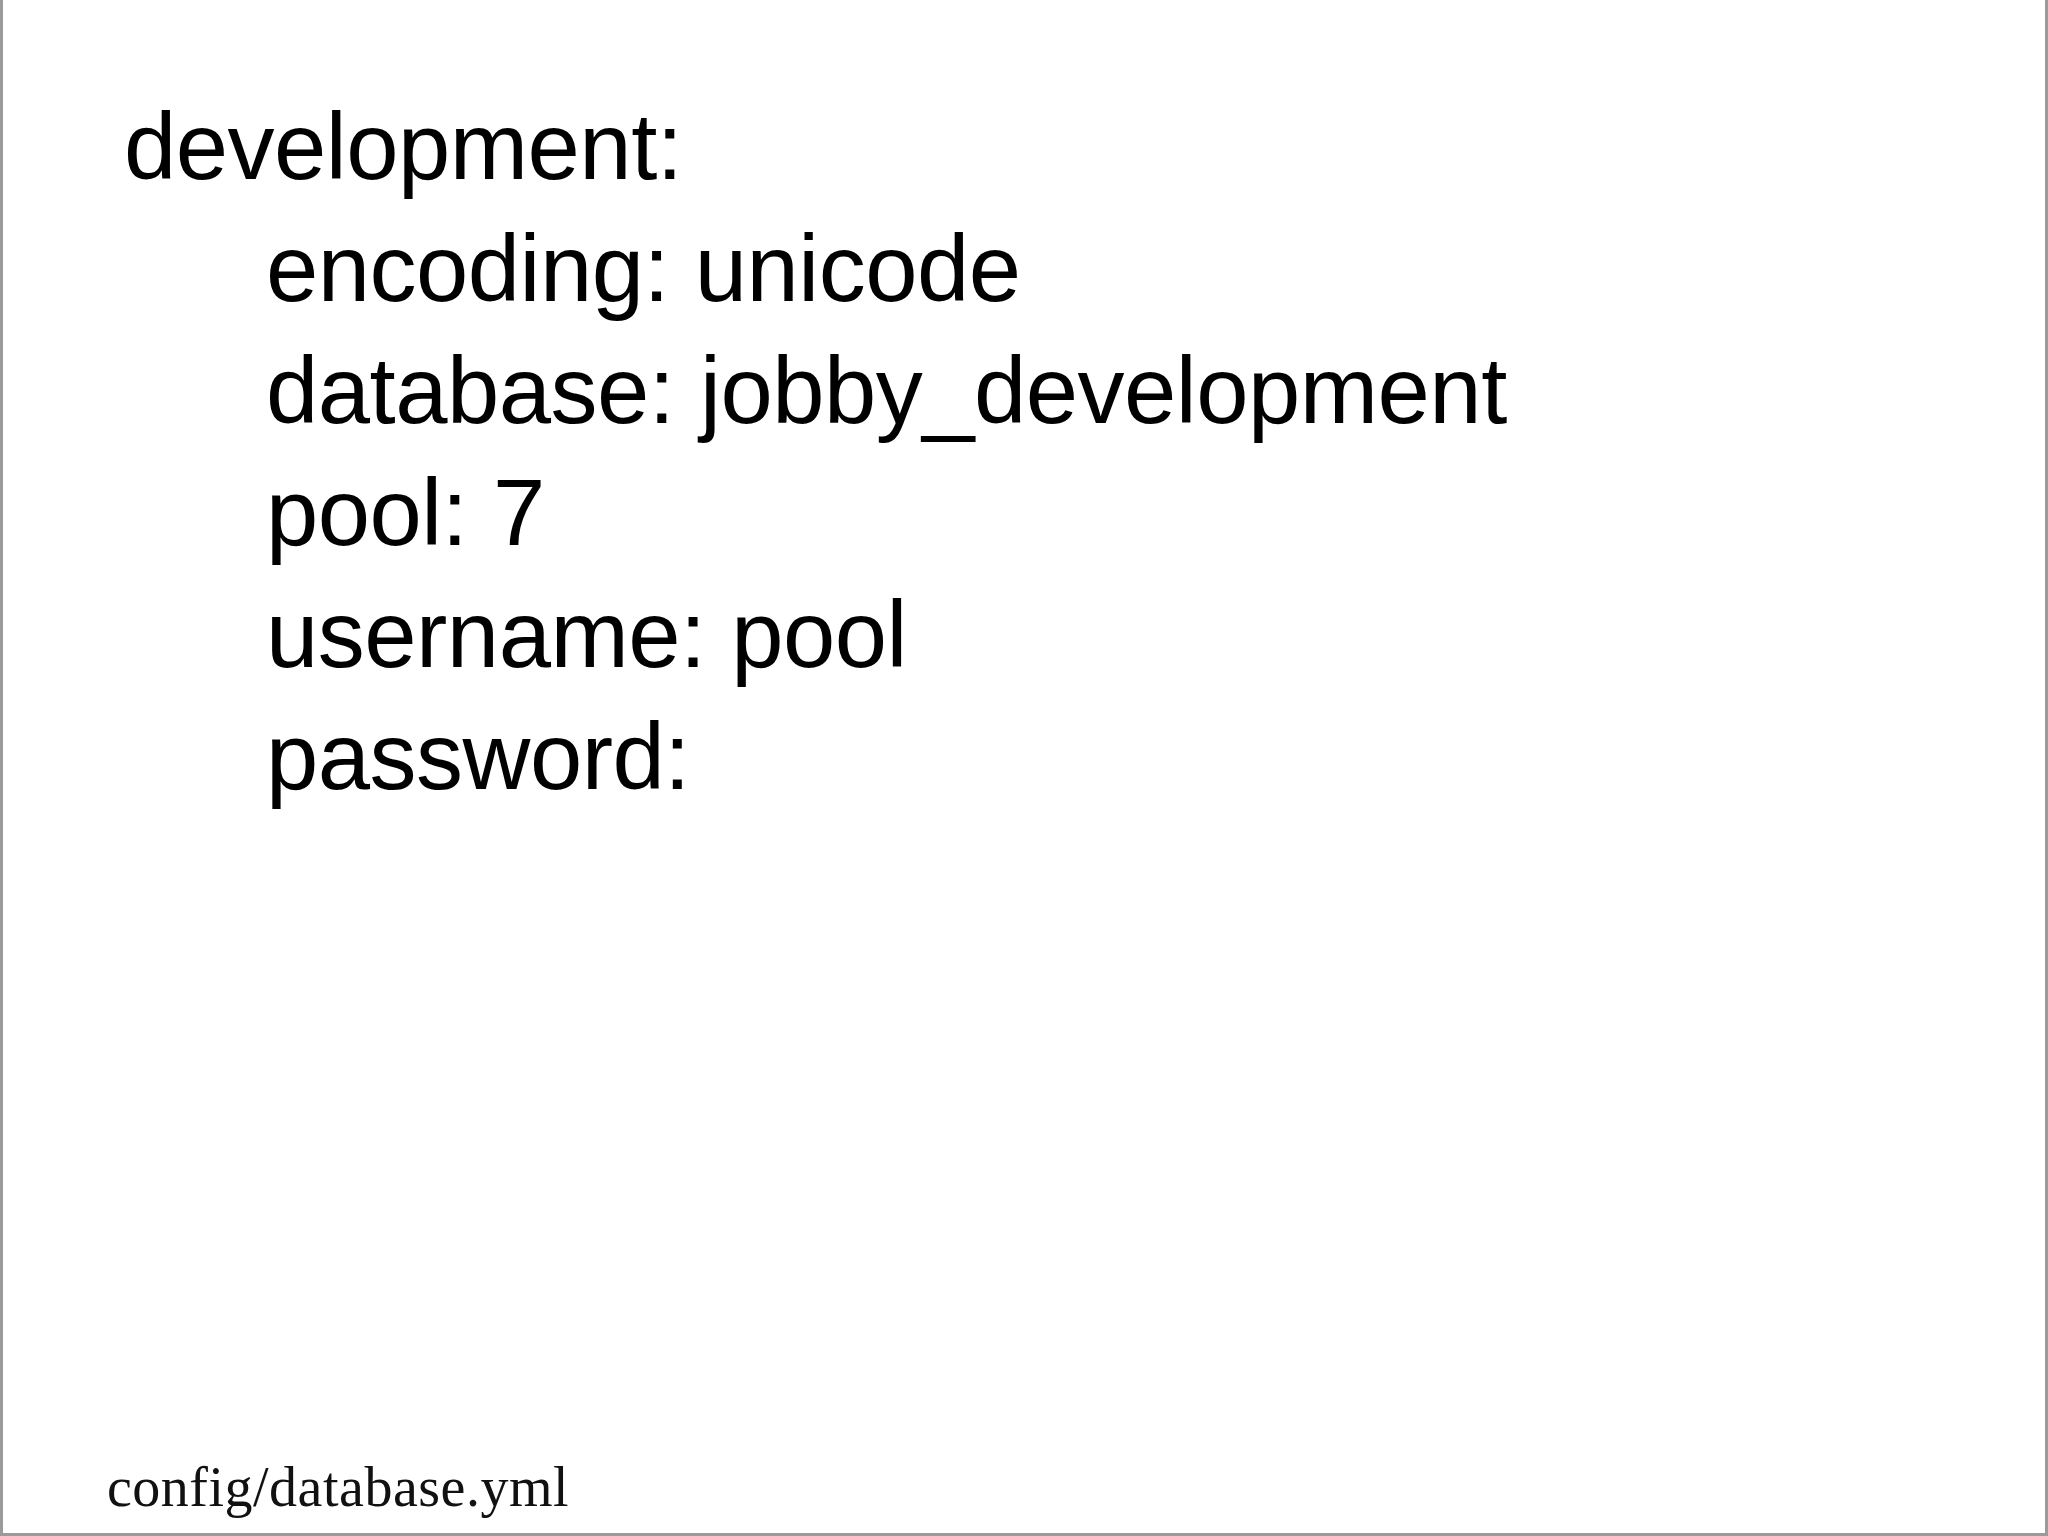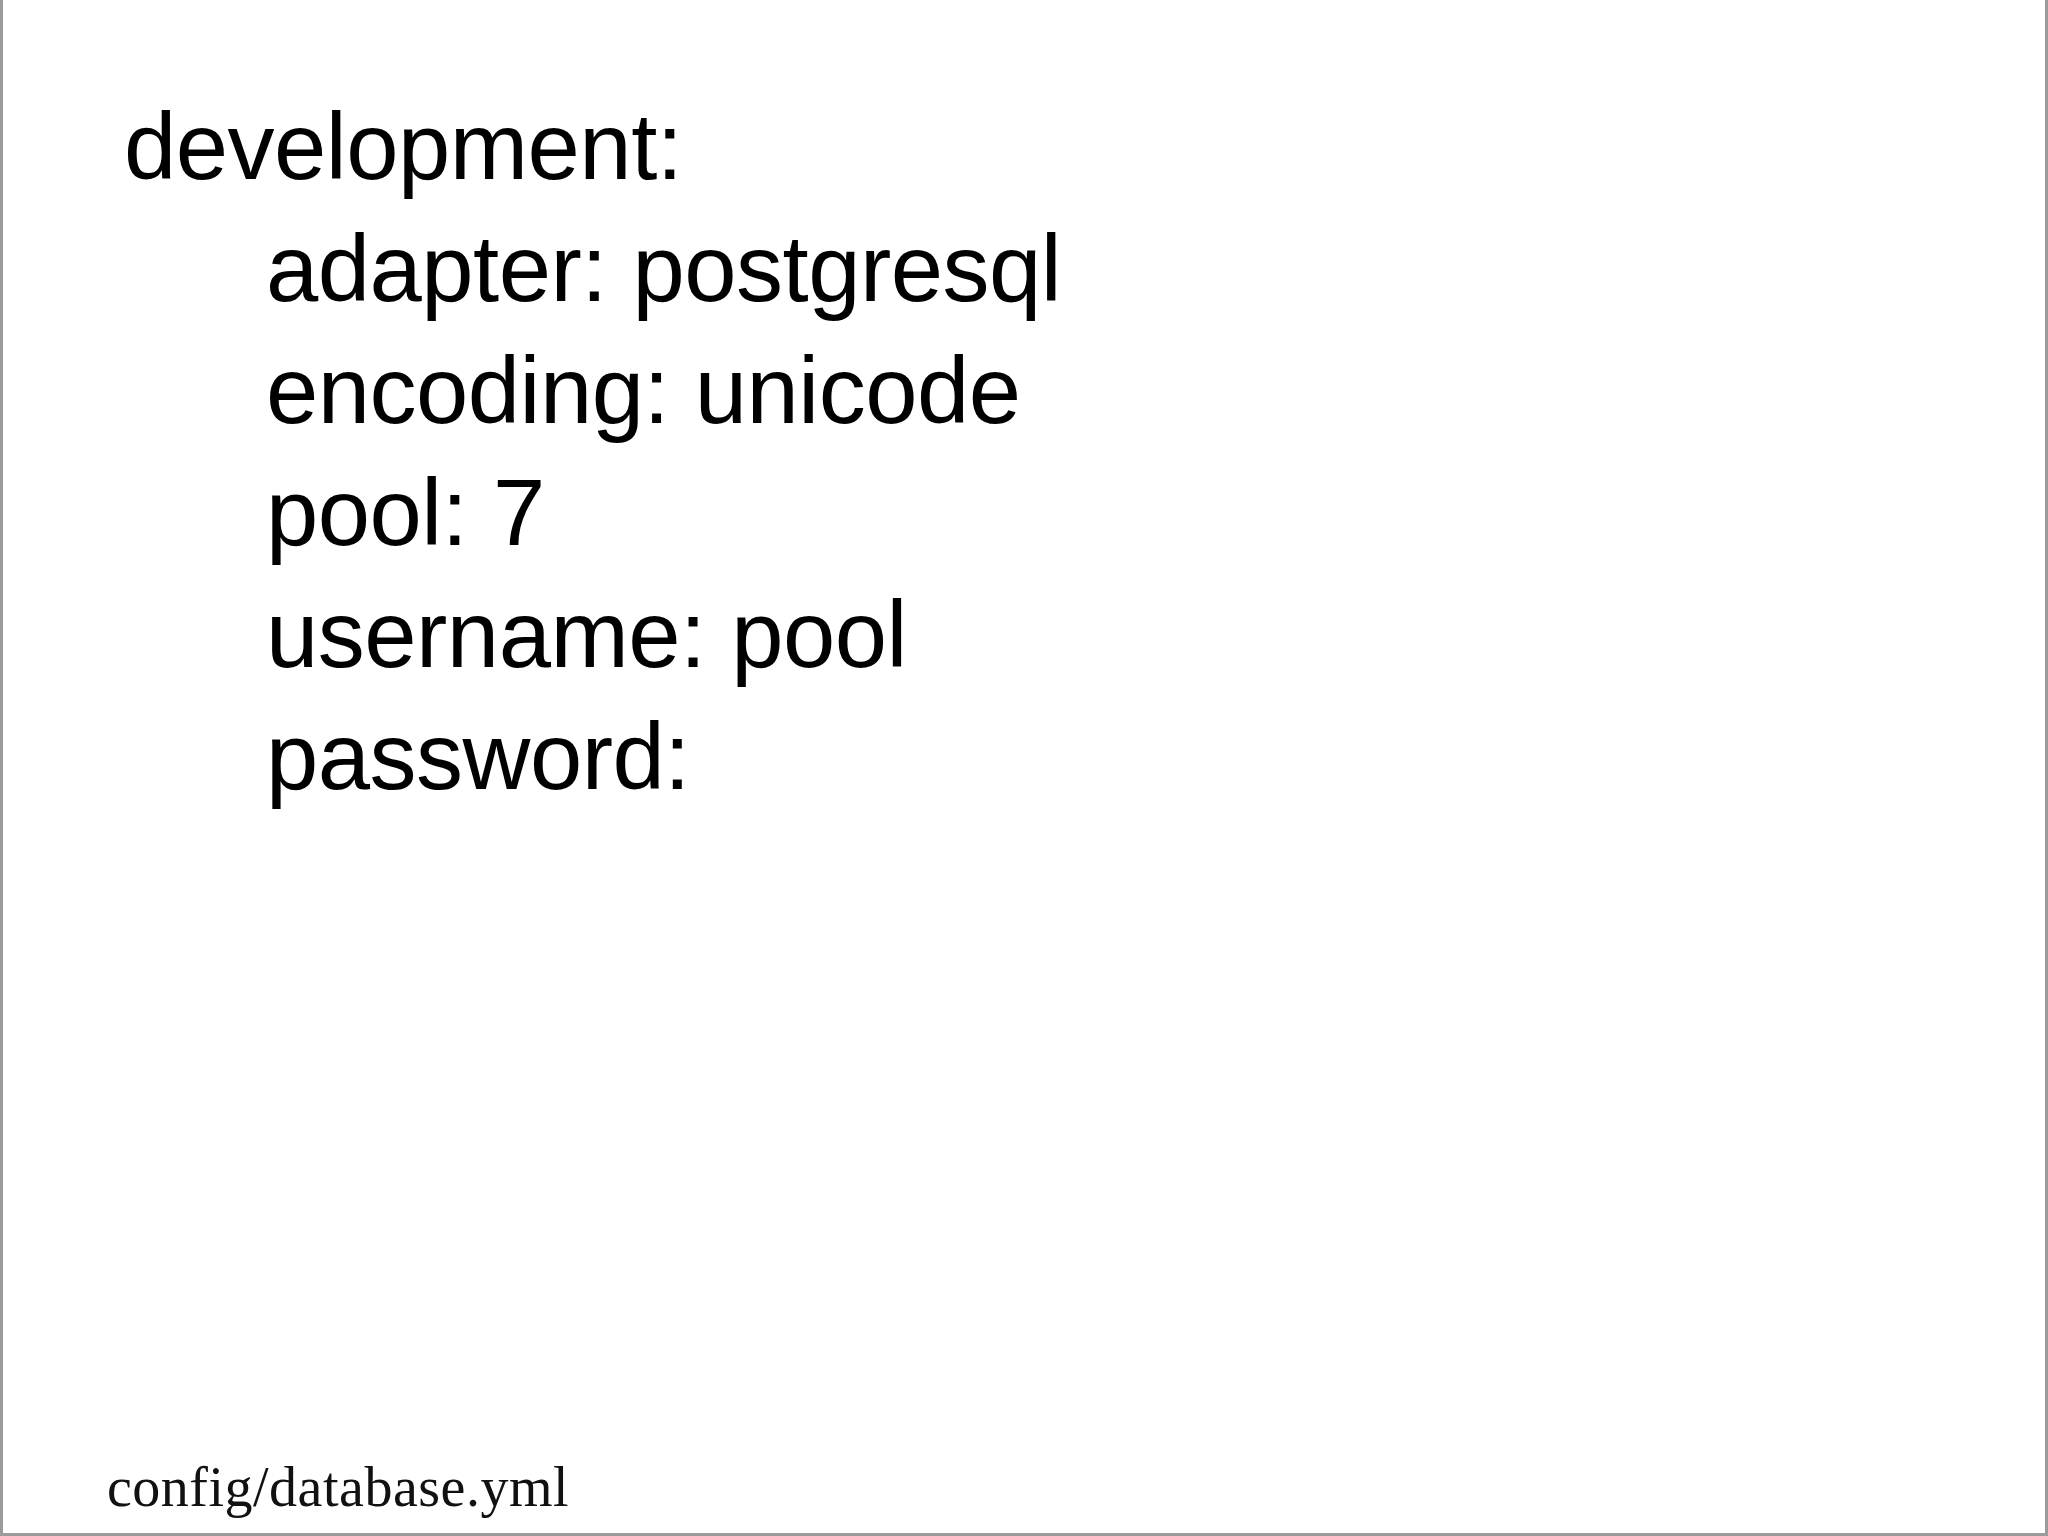--- a/index.html
+++ b/index.html
@@ -57,22 +57,22 @@
     letter-spacing: 0.5px;
   }
 </style>
 </head>
 <body>
 
 <div class="slide">
 
   <div class="code-block">
     <div class="code-line">development:</div>
-    <div class="code-line indent-1">adapter: postgresql</div>
     <div class="code-line indent-1">encoding: unicode</div>
+    <div class="code-line indent-1">database: jobby_development</div>
     <div class="code-line indent-1">pool: 7</div>
     <div class="code-line indent-1">username: pool</div>
     <div class="code-line indent-1">password:</div>
   </div>
 
   <div class="caption">config/database.yml</div>
 
 </div>
 
 </body></html>

